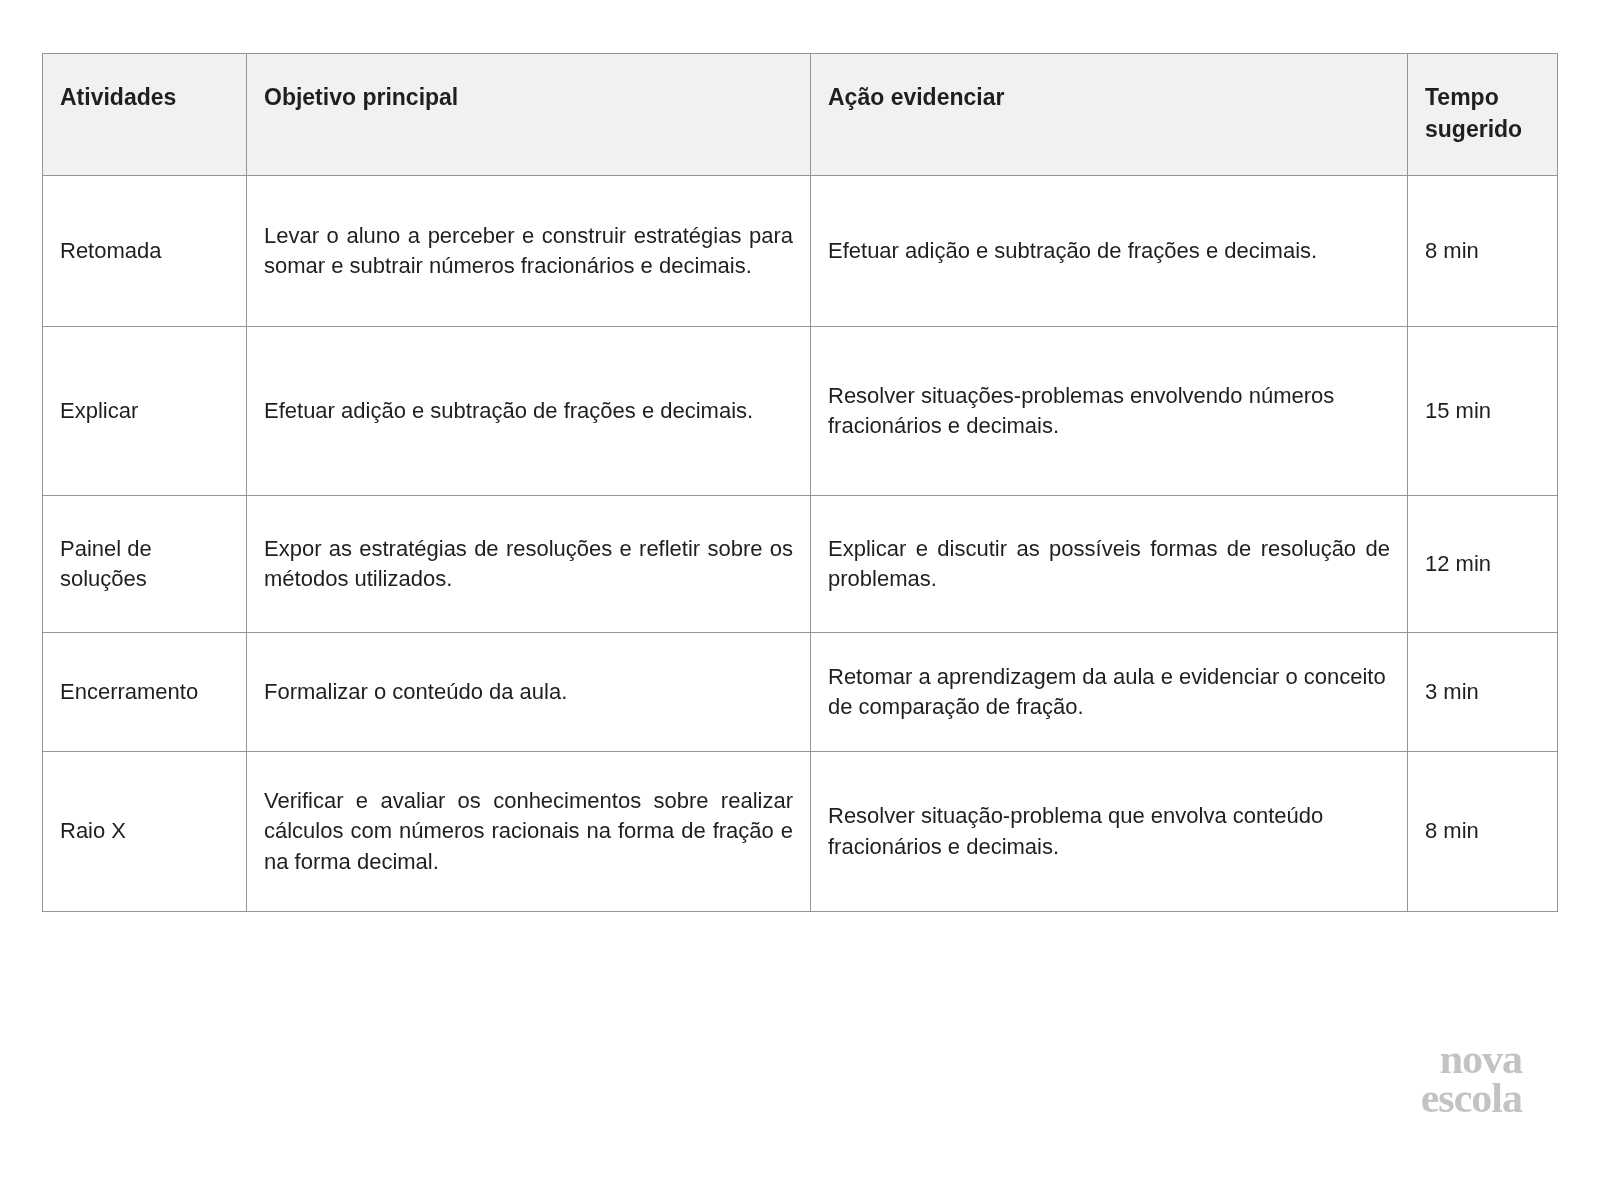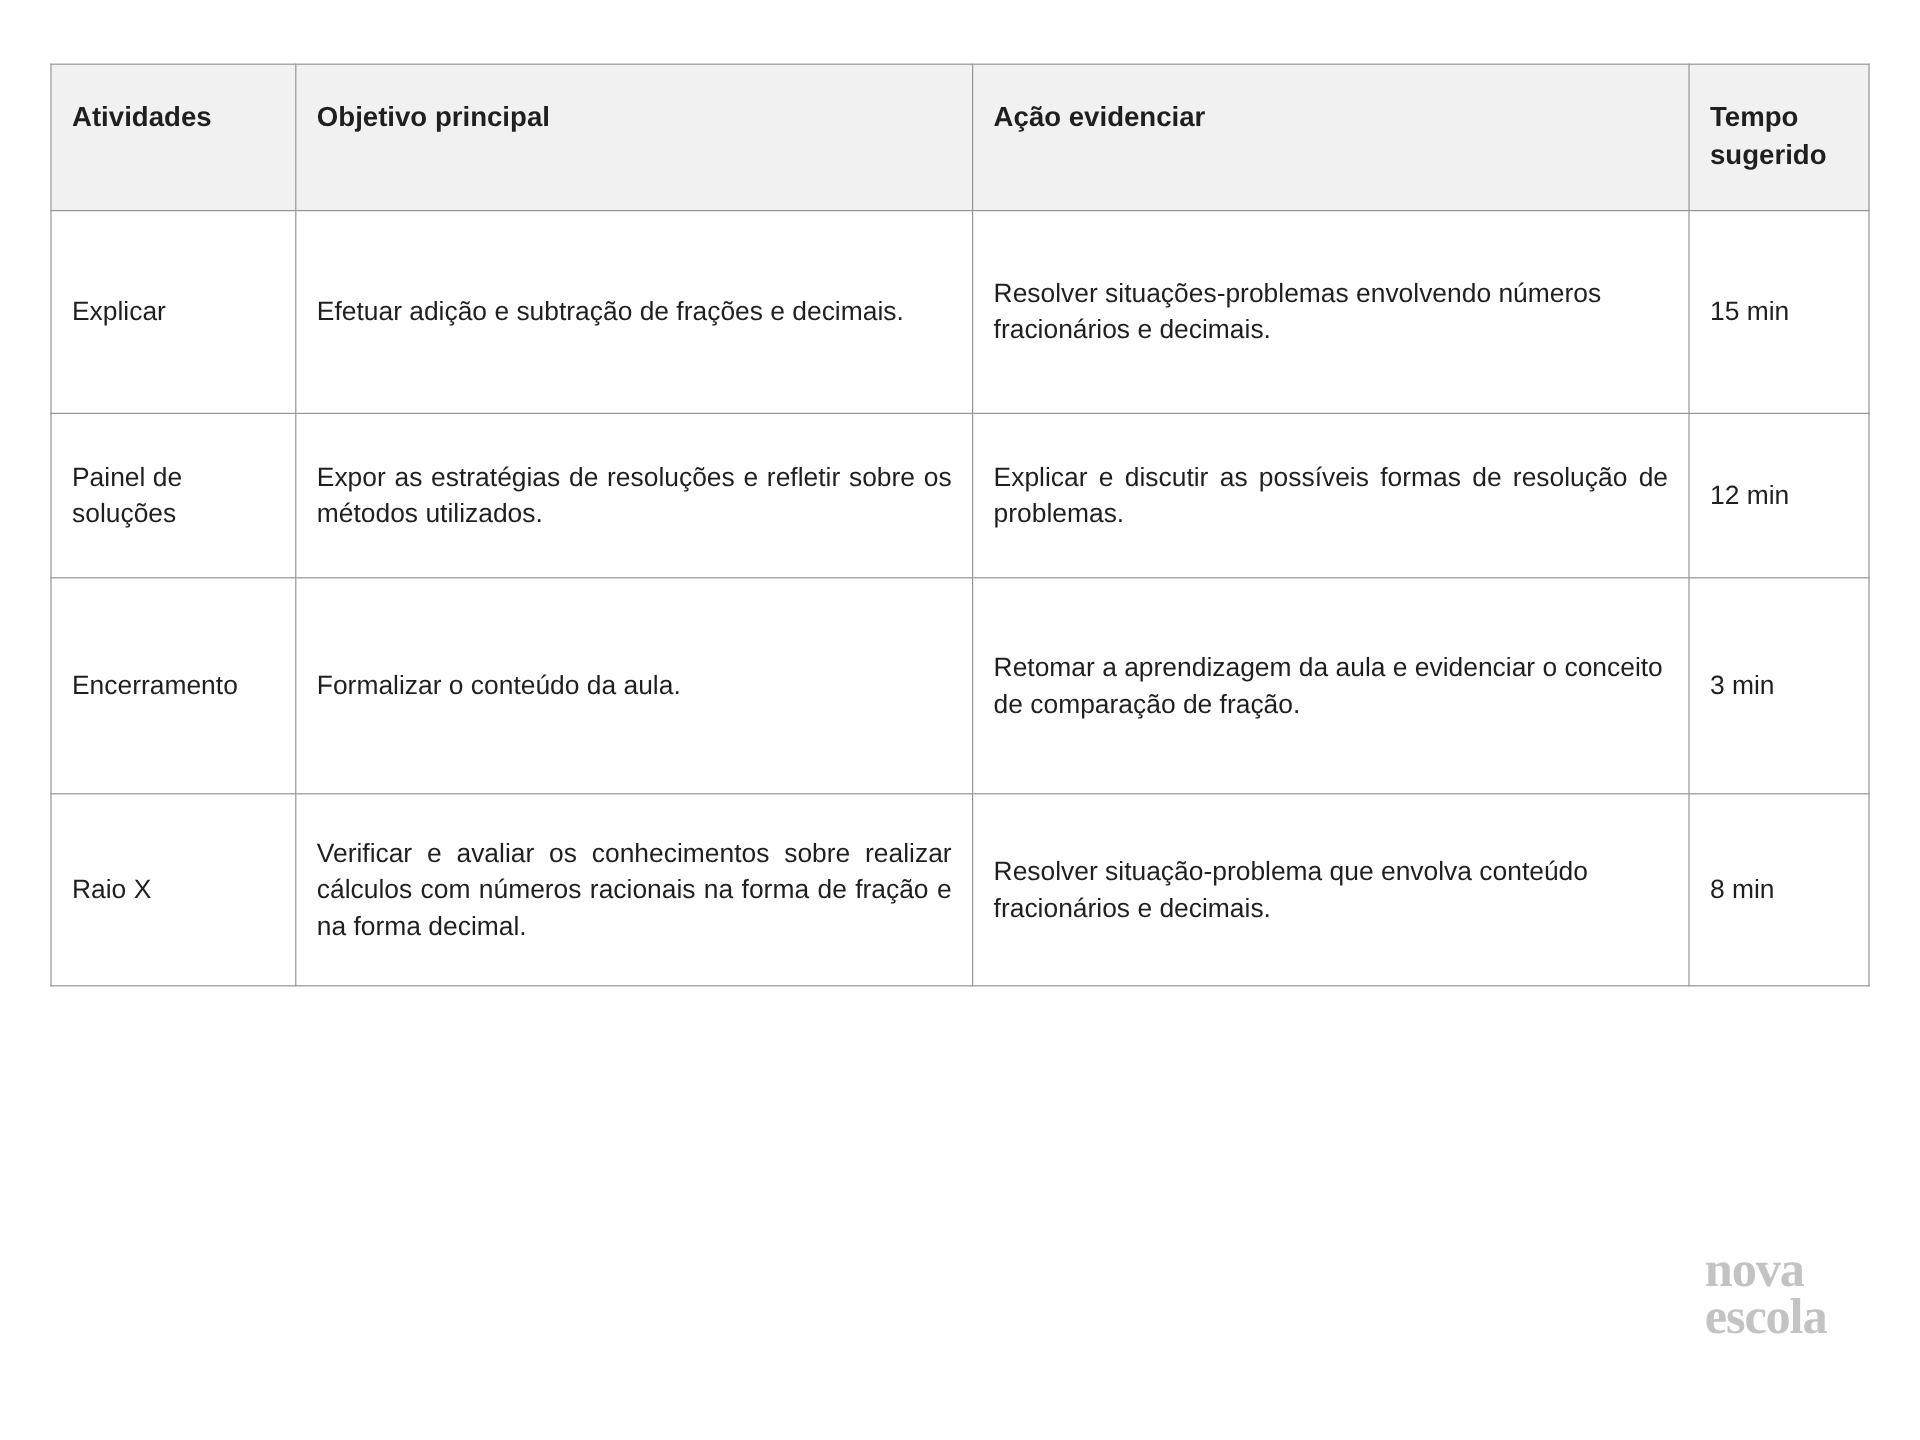--- a/index.html
+++ b/index.html
@@ -46,30 +46,31 @@
     font-size: 23px;
     text-align: left;
     vertical-align: top;
     padding-top: 28px;
     height: 122px;
     box-sizing: border-box;
   }
   tr.r0 { height: 151px; }
   tr.r1 { height: 169px; }
   tr.r2 { height: 137px; }
-  tr.r3 { height: 180px; }
+  tr.r3 { height: 119px; }
   tr.r4 { height: 160px; }
 
   td.justify { text-align: justify; }
   td.small-label { font-size: 19px; }
 
   .logo {
     position: absolute;
     right: 78px;
     top: 1040px;
+    text-align: right;
     font-family: "Liberation Serif", "DejaVu Serif", serif;
     font-weight: 700;
     font-size: 42px;
     line-height: 0.93;
     letter-spacing: -1px;
     color: #c3c3c3;
     user-select: none;
   }
 </style>
 </head>
@@ -86,20 +87,26 @@
     </colgroup>
     <thead>
       <tr>
         <th>Atividades</th>
         <th>Objetivo principal</th>
         <th>Ação evidenciar</th>
         <th>Tempo sugerido</th>
       </tr>
     </thead>
     <tbody>
+      <tr class="r0">
+        <td>Retomada</td>
+        <td class="justify">Levar o aluno a perceber  e construir estratégias para somar e subtrair números fracionários e decimais.</td>
+        <td>Efetuar adição e subtração de frações e decimais.</td>
+        <td>8 min</td>
+      </tr>
       <tr class="r1">
         <td>Explicar</td>
         <td>Efetuar adição e subtração de frações e decimais.</td>
         <td>Resolver situações-problemas envolvendo números fracionários e decimais.</td>
         <td>15 min</td>
       </tr>
       <tr class="r2">
         <td>Painel de soluções</td>
         <td class="justify">Expor as estratégias de resoluções e refletir sobre os métodos utilizados.</td>
         <td class="justify">Explicar e discutir as possíveis formas de resolução de problemas.</td>

